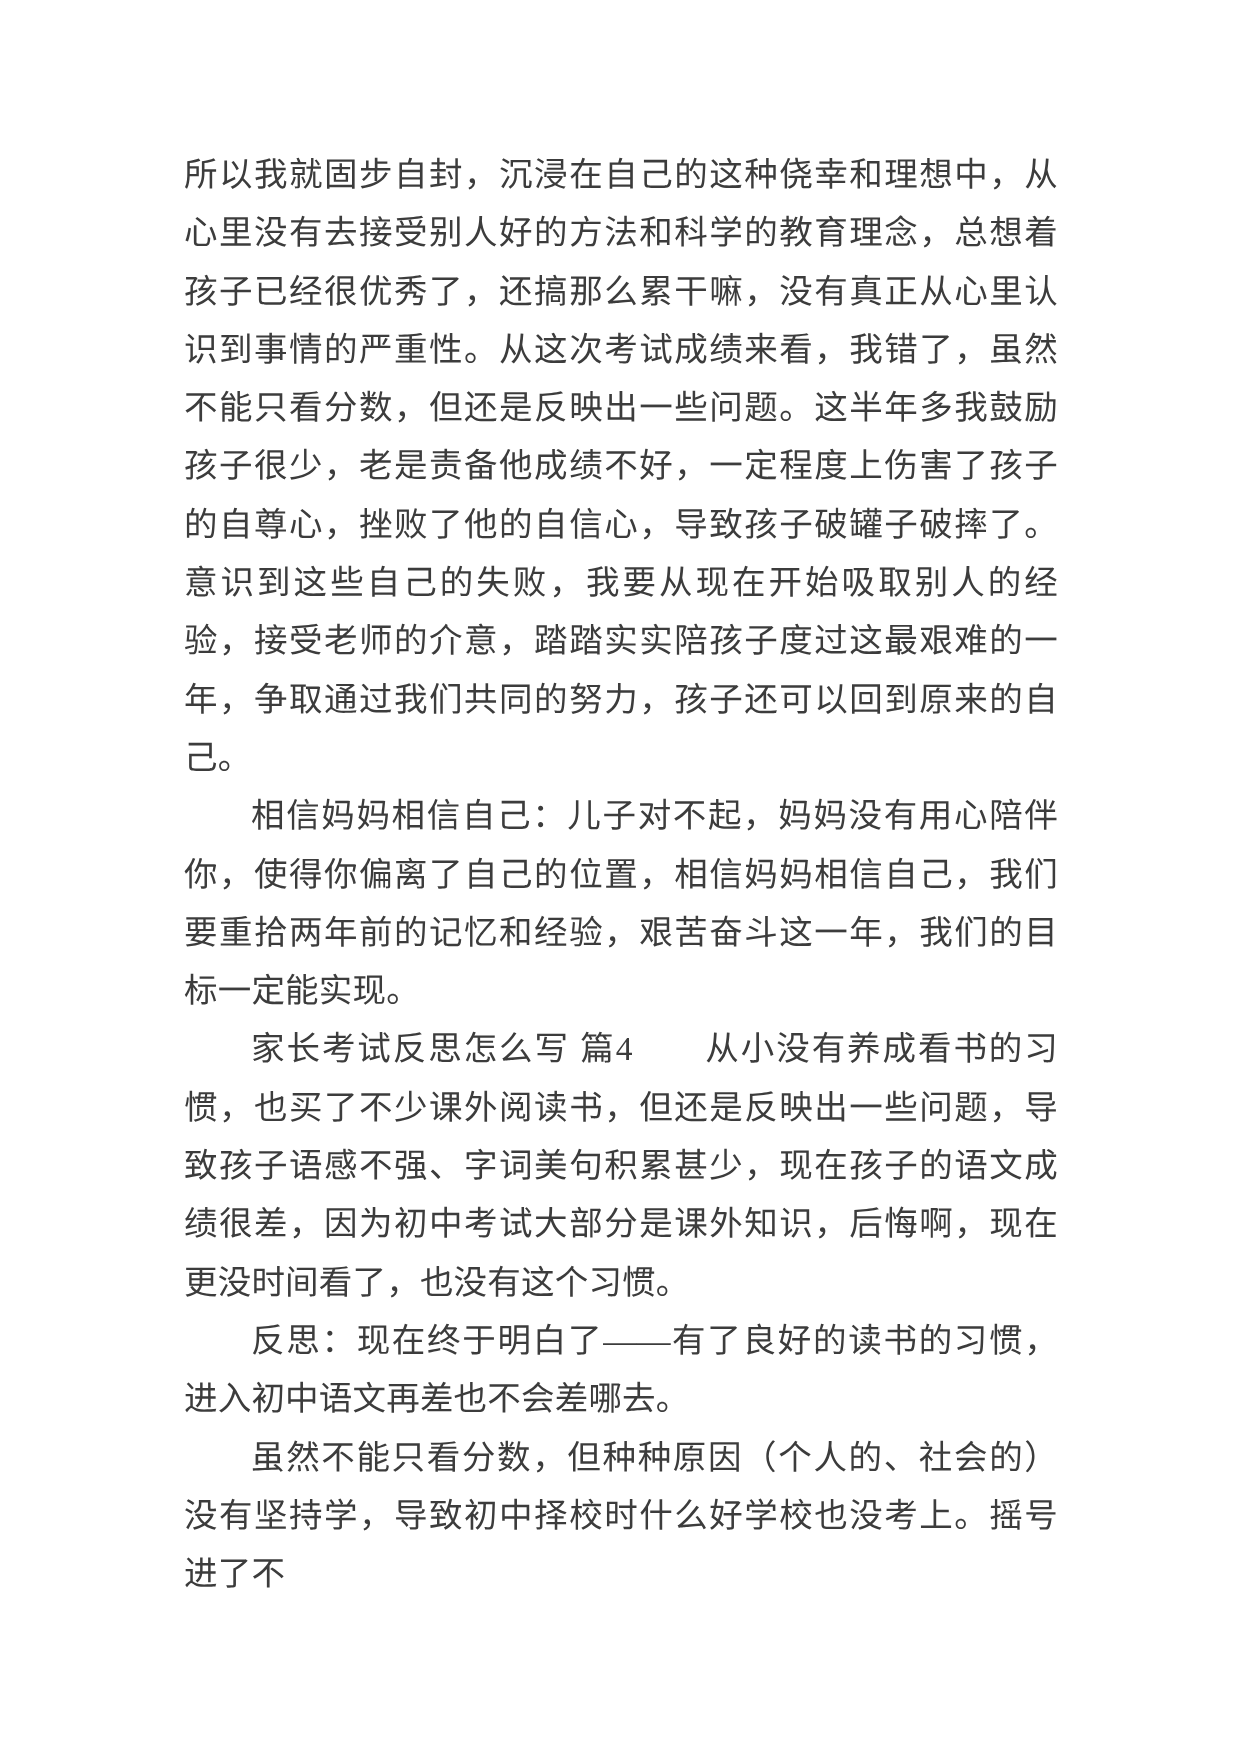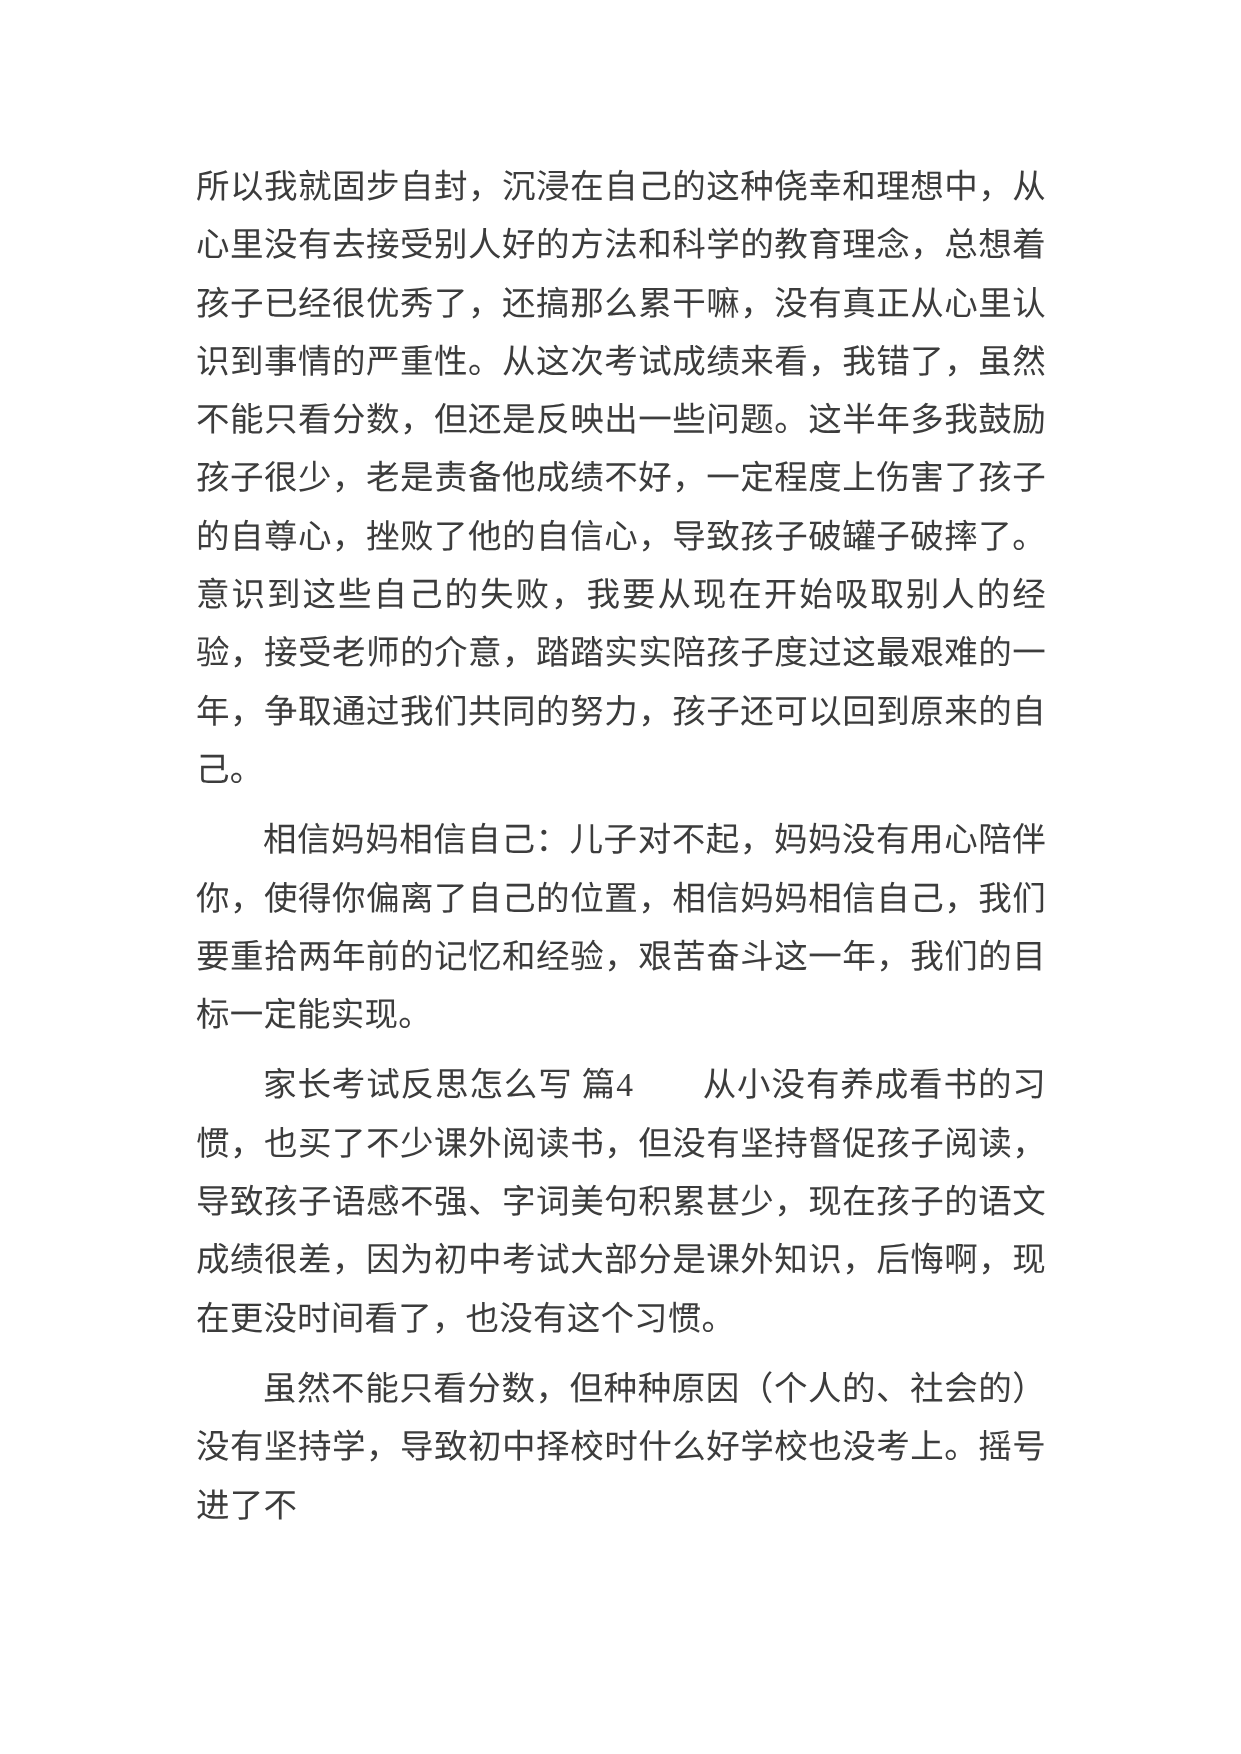--- a/index.html
+++ b/index.html
@@ -21,31 +21,32 @@
     top: 146px;
     width: 874px;
     color: #3c3c3c;
     font-size: 33.5px;
     line-height: 58.3px;
     text-align: justify;
     text-justify: inter-ideograph;
     letter-spacing: 0.2px;
   }
   .content p {
-    margin: 12px;
+    margin: 0;
     padding: 0;
     word-break: break-all;
   }
   .content p.indent {
     text-indent: 2em;
   }
 </style>
 </head>
 <body>
 
 <div class="page">
   <div class="content">
     <p class="noindent">所以我就固步自封，沉浸在自己的这种侥幸和理想中，从心里没有去接受别人好的方法和科学的教育理念，总想着孩子已经很优秀了，还搞那么累干嘛，没有真正从心里认识到事情的严重性。从这次考试成绩来看，我错了，虽然不能只看分数，但还是反映出一些问题。这半年多我鼓励孩子很少，老是责备他成绩不好，一定程度上伤害了孩子的自尊心，挫败了他的自信心，导致孩子破罐子破摔了。意识到这些自己的失败，我要从现在开始吸取别人的经验，接受老师的介意，踏踏实实陪孩子度过这最艰难的一年，争取通过我们共同的努力，孩子还可以回到原来的自己。</p>
     <p class="indent">相信妈妈相信自己：儿子对不起，妈妈没有用心陪伴你，使得你偏离了自己的位置，相信妈妈相信自己，我们要重拾两年前的记忆和经验，艰苦奋斗这一年，我们的目标一定能实现。</p>
-    <p class="indent">家长考试反思怎么写 篇4　　从小没有养成看书的习惯，也买了不少课外阅读书，但没有坚持督促孩子阅读，导致孩子语感不强、字词美句积累甚少，现在孩子的语文成绩很差，因为初中考试大部分是课外知识，后悔啊，现在更没时间看了，也没有这个习惯。</p>
+    <p class="indent">家长考试反思怎么写 篇4　　从小没有养成看书的习惯，也买了不少课外阅读书，但还是反映出一些问题，导致孩子语感不强、字词美句积累甚少，现在孩子的语文成绩很差，因为初中考试大部分是课外知识，后悔啊，现在更没时间看了，也没有这个习惯。</p>
+    <p class="indent">反思：现在终于明白了——有了良好的读书的习惯，进入初中语文再差也不会差哪去。</p>
     <p class="indent">虽然不能只看分数，但种种原因（个人的、社会的）没有坚持学，导致初中择校时什么好学校也没考上。摇号进了不</p>
   </div>
 </div>
 
 </body></html>

